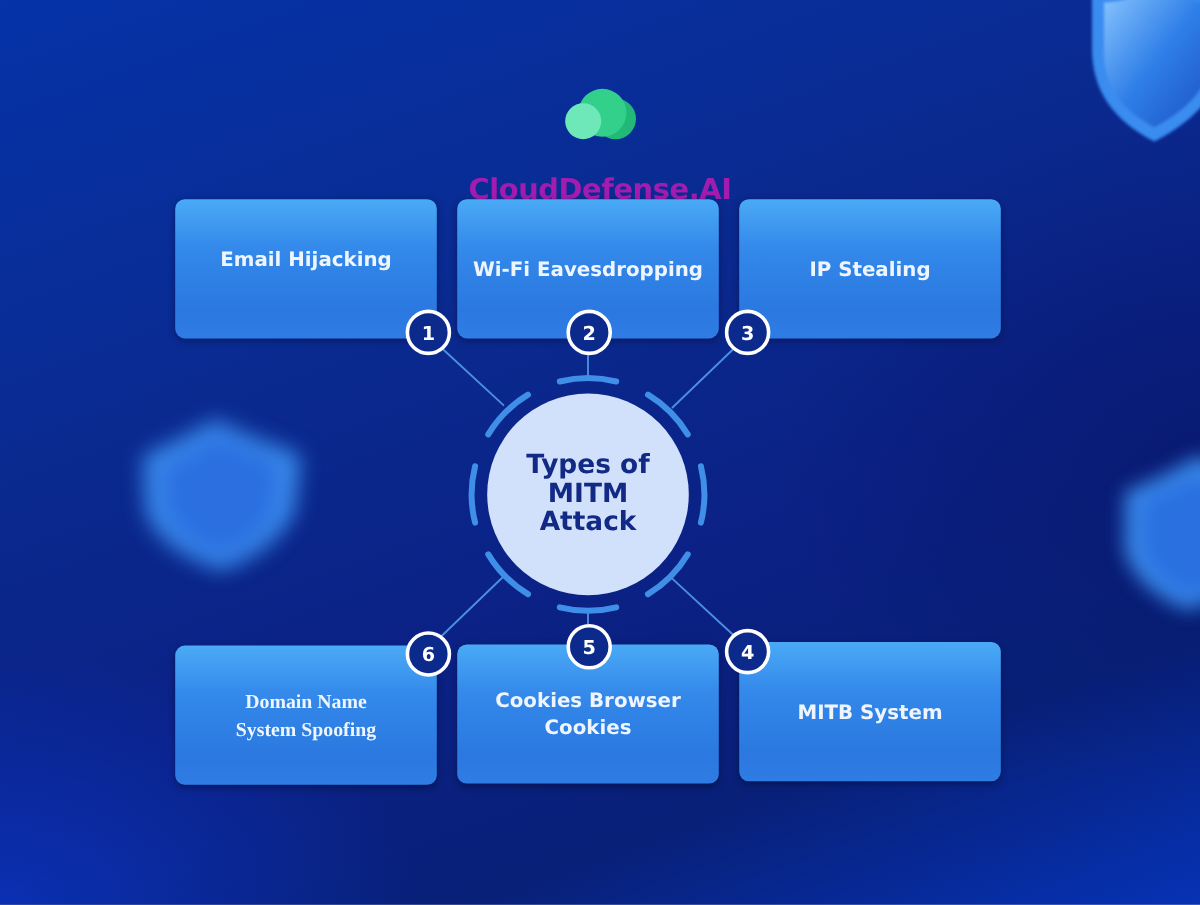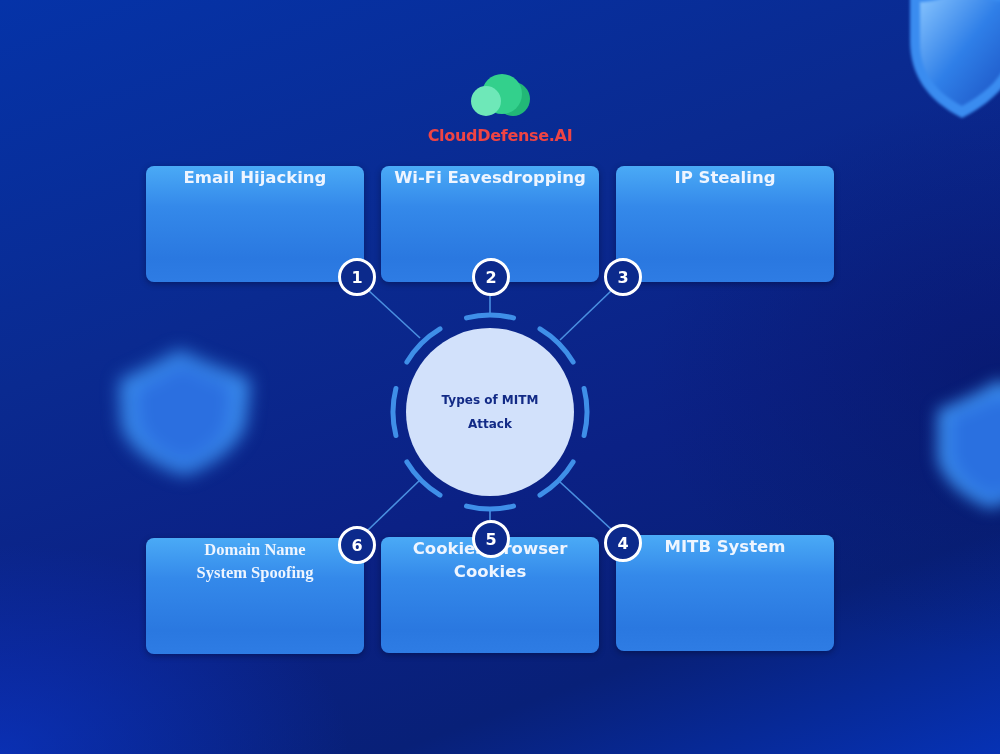--- a/index.html
+++ b/index.html
@@ -15,29 +15,29 @@
       radial-gradient(ellipse 500px 400px at 100% 50%, rgba(6,20,100,0.5), transparent 70%);
   }
   .shield { position: absolute; }
   .shield-tr { left: 902px; top: -30px; width: 120px; height: 150px; filter: blur(1.5px); }
   .shield-l { left: 110px; top: 340px; width: 150px; height: 140px; filter: blur(9px); }
   .shield-r { left: 930px; top: 370px; width: 110px; height: 140px; filter: blur(8px); }
 
   .logo { position: absolute; left: 0; width: 1000px; top: 72px; text-align: center; }
   .logo-icon { display: block; margin: 0 auto; }
   .logo-text {
-    display: block; margin-top: 6px;
-    color: #ef4444; font-weight: bold; font-size: 16px; letter-spacing: -0.3px;
+    display: block; margin-top: 24px;
+    color: #a21caf; font-weight: bold; font-size: 24px; letter-spacing: -0.3px;
   }
 
   .card {
     position: absolute; width: 218px; height: 116px; border-radius: 8px;
     background: linear-gradient(180deg, #4aaaf6 0%, #3489ea 35%, #2a78e0 80%, #2e7ce4 100%);
     box-shadow: 0 2px 6px rgba(0,0,20,0.35);
-    display: flex; align-items: flex-start; justify-content: center; box-sizing: border-box;
+    display: flex; align-items: center; justify-content: center; box-sizing: border-box;
     color: #eef5ff; font-weight: bold; font-size: 16.5px; text-align: center; line-height: 23px;
   }
   .card span { white-space: pre-line; }
   #card-1 { left: 146px; top: 166px; padding-bottom: 16px; }
   #card-2 { left: 381px; top: 166px; }
   #card-3 { left: 616px; top: 166px; }
   #card-4 { left: 616px; top: 535px; }
   #card-5 { left: 381px; top: 537px; }
   #card-6 { left: 146px; top: 538px; font-family: Liberation Serif, serif; }
 
@@ -53,21 +53,21 @@
   #badge-2 { left: 472px; top: 258px; }
   #badge-3 { left: 604px; top: 258px; }
   #badge-4 { left: 604px; top: 524px; }
   #badge-5 { left: 472px; top: 520px; }
   #badge-6 { left: 338px; top: 526px; }
 
   .hub {
     position: absolute; left: 406px; top: 328px; width: 168px; height: 168px; border-radius: 50%;
     background: #d2e1fb;
     display: flex; align-items: center; justify-content: center;
-    color: #122a86; font-weight: bold; font-size: 12px; text-align: center; line-height: 24px;
+    color: #122a86; font-weight: bold; font-size: 22px; text-align: center; line-height: 24px;
   }
   .hub span { white-space: pre-line; }
 </style>
 </head>
 <body>
 
 <div class="bg-glow"></div>
 
 <svg class="shield shield-tr" viewBox="0 0 120 150">
   <defs>

